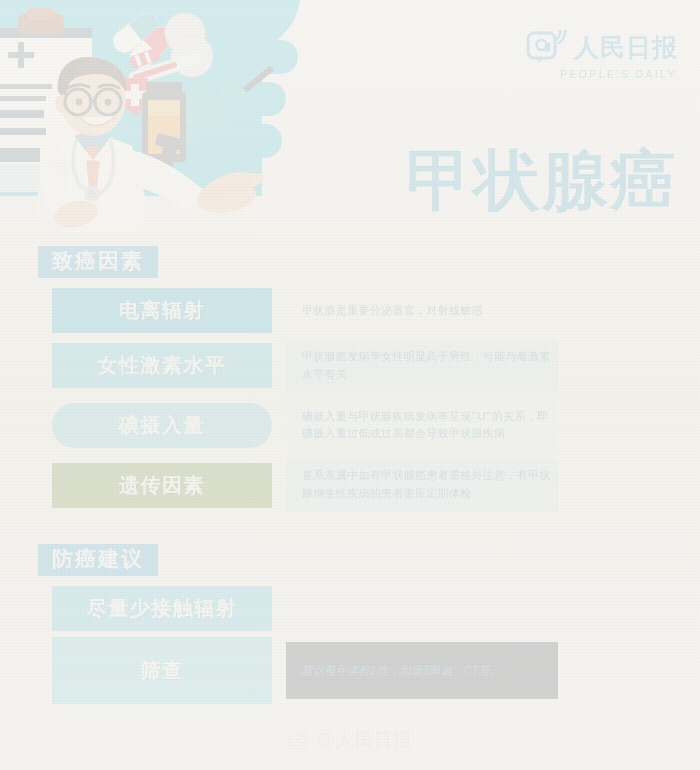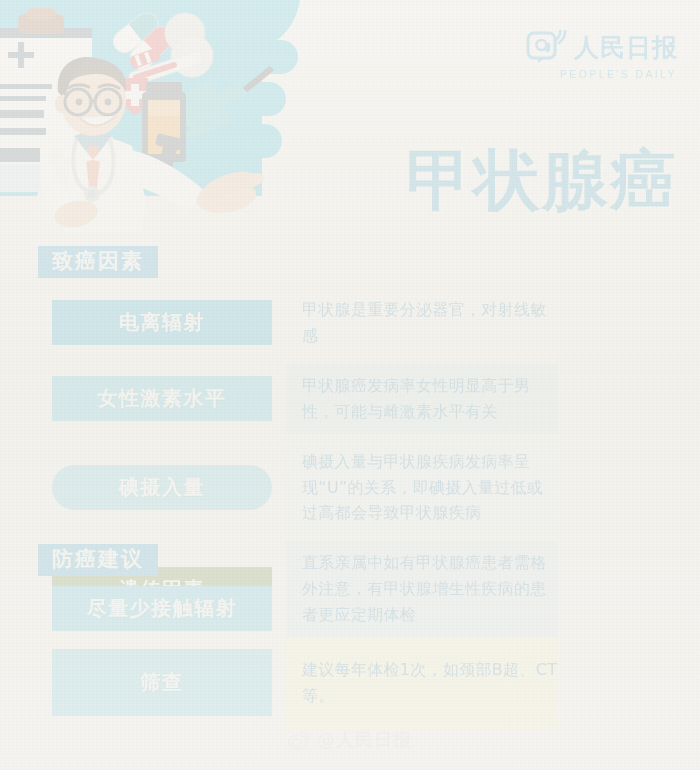--- a/index.html
+++ b/index.html
@@ -120,21 +120,21 @@
     padding: 9px 6px;
     text-align: center;
   }
 
   .row-text {
     flex: 1;
     display: flex;
     align-items: center;
     color: #2b7fb0;
     font-family: "DejaVu Sans", sans-serif;
-    font-size: 16px;
+    font-size: 11px;
     line-height: 1.62;
     letter-spacing: 0.3px;
     padding: 9px 0 9px 16px;
     margin-left: 14px;
   }
 
   
   #section-advice .row-label { width: 220px; flex: 0 0 220px; }
 
   
@@ -348,21 +348,21 @@
     <div class="section-head">防癌建议</div>
     <div class="rows">
 
       <div class="row">
         <div class="row-label" style="background:#3fbbdd;">尽量少接触辐射</div>
         <div class="row-text" style="background:transparent;"></div>
       </div>
 
       <div class="row">
         <div class="row-label" style="background:#5fc8dd; padding-top:20px; padding-bottom:20px;">筛查</div>
-        <div class="row-text" style="background:#fef9c3; padding-top:20px; padding-bottom:20px;">建议每年体检1次，如颈部B超、CT等。</div>
+        <div class="row-text" style="background:#0f172a; padding-top:20px; padding-bottom:20px;font-style:italic;">建议每年体检1次，如颈部B超、CT等。</div>
       </div>
 
     </div>
   </div>
 
   <div class="watermark">
     <svg width="22" height="20" viewBox="0 0 22 20">
       <ellipse cx="10" cy="12" rx="9" ry="7" fill="none" stroke="#b3b3b3" stroke-width="1.6"></ellipse>
       <ellipse cx="9" cy="12.5" rx="4.5" ry="3.4" fill="none" stroke="#b3b3b3" stroke-width="1.4"></ellipse>
       <path d="M14 2 Q20 2 20 8" fill="none" stroke="#b3b3b3" stroke-width="1.6" stroke-linecap="round"></path>

